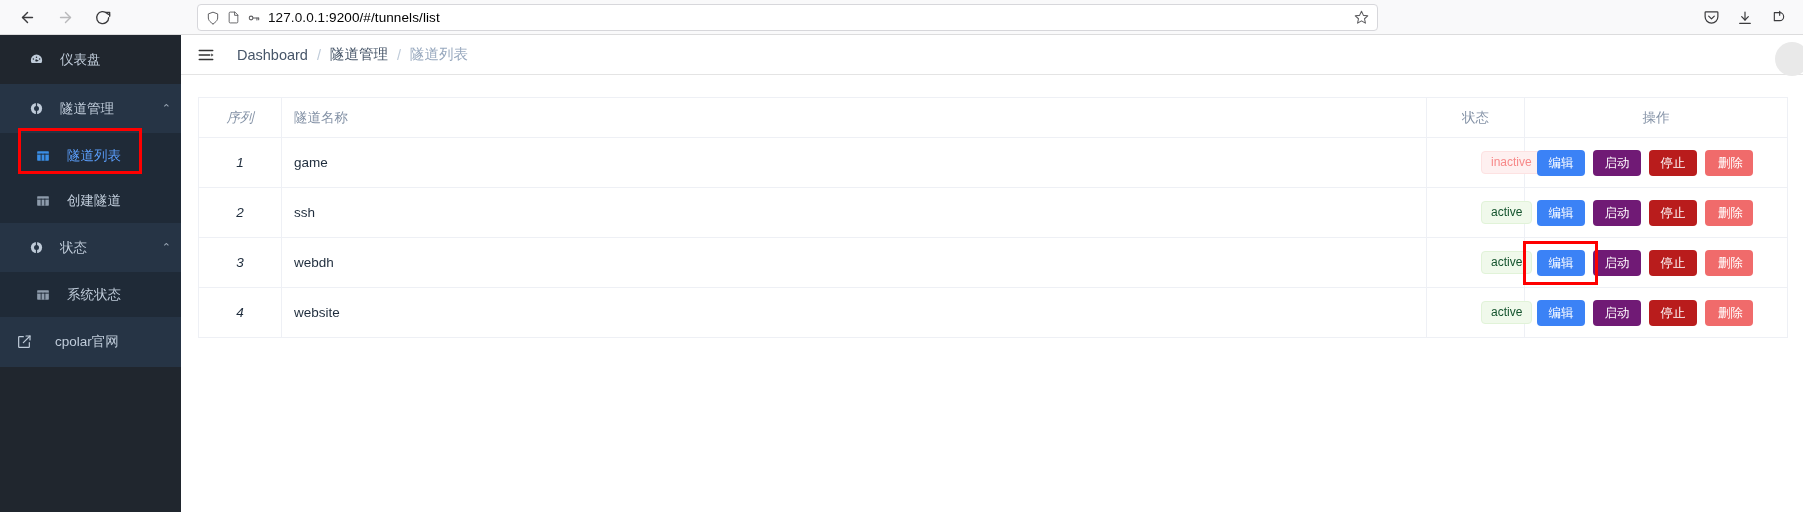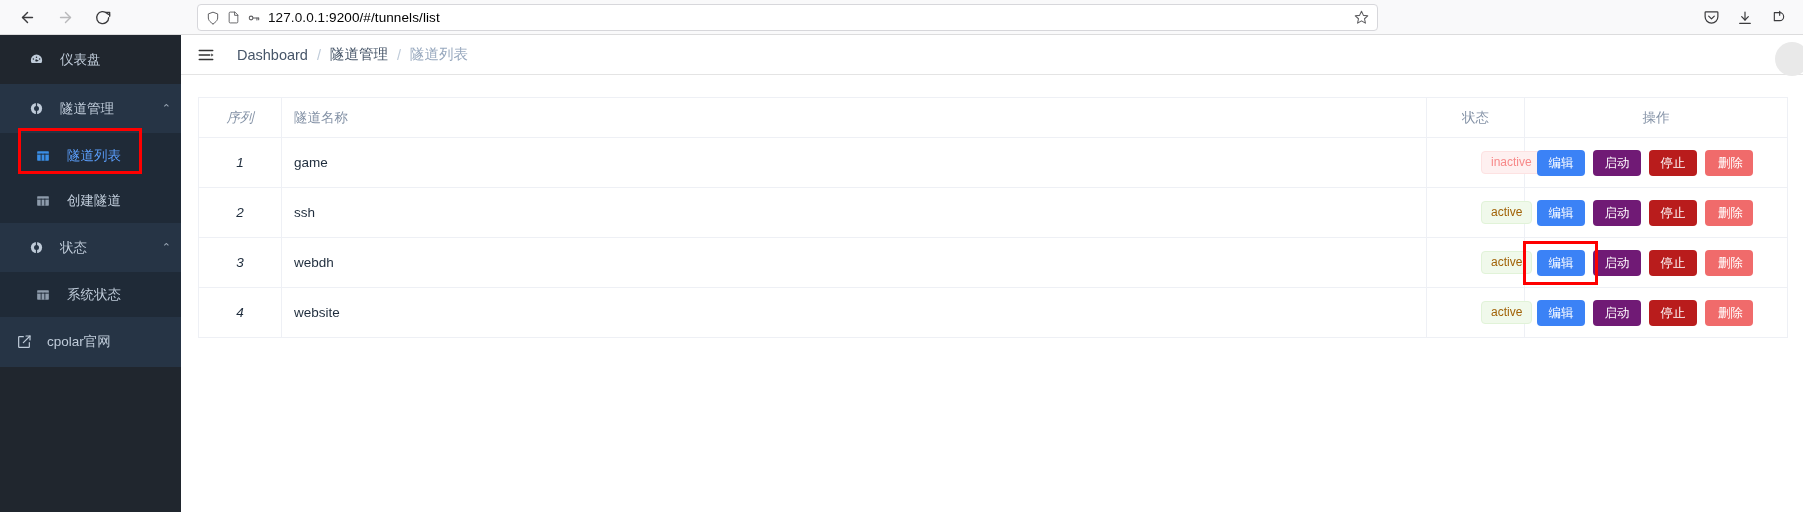--- a/index.html
+++ b/index.html
@@ -127,21 +127,21 @@
   }
   .ext-item {
     height: 50px;
     display: flex; align-items: center;
     padding-left: 16px;
     font-size: 13.5px;
     color: #bfcbd9;
     background: #263445;
   }
   .ext-item .ei-icon { width: 20px; flex: 0 0 20px; color: #bfcbd9; display:flex; align-items:center;}
-  .ext-item .ei-label { margin-left: 11px; }
+  .ext-item .ei-label { margin-left: 19px; }
 
   
   .main { flex: 1; display: flex; flex-direction: column; background: #fff; min-width: 0; }
   .topbar {
     height: 40px;
     border-bottom: 1px solid #e4e4e4;
     display: flex; align-items: center;
     padding: 0 0 0 16px;
     position: relative;
     background: #fff;
@@ -203,21 +203,21 @@
   .c-act  { width: 263px; text-align: center; }
 
   .badge {
     display: inline-block;
     padding: 4px 9px 5px;
     border-radius: 4px;
     font-size: 12px;
     line-height: 1;
     margin-left: 44px;
   }
-  .badge.active   { background: #f0f9eb; border: 1px solid #e1f3d8; color: #a16207; }
+  .badge.active   { background: #f0f9eb; border: 1px solid #e1f3d8; color: #14532d; }
   .badge.inactive { background: #fef0f0; border: 1px solid #fde2e2; color: #f78989; }
 
   .btn-row {
     display: flex; align-items: center; justify-content: flex-start; gap: 8px;
     padding-left: 2px;
   }
   .btn {
     border: none;
     border-radius: 4px;
     font-size: 12.5px;

